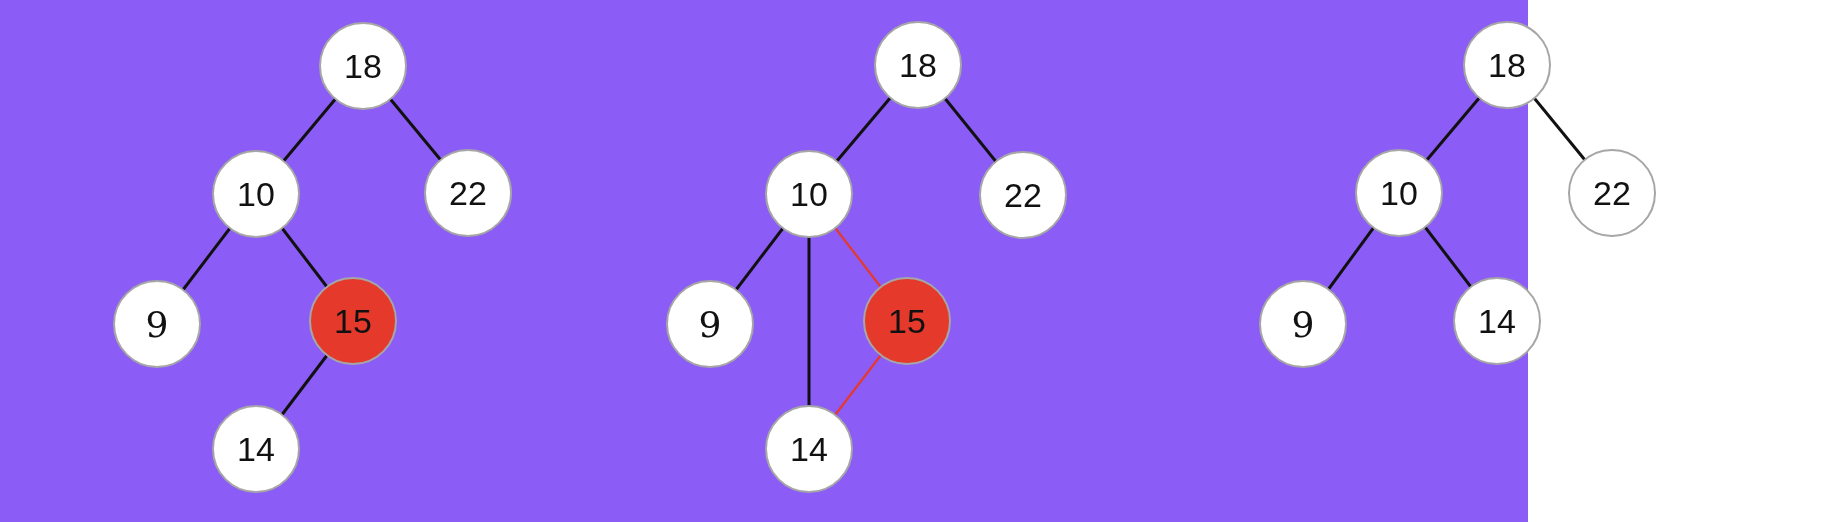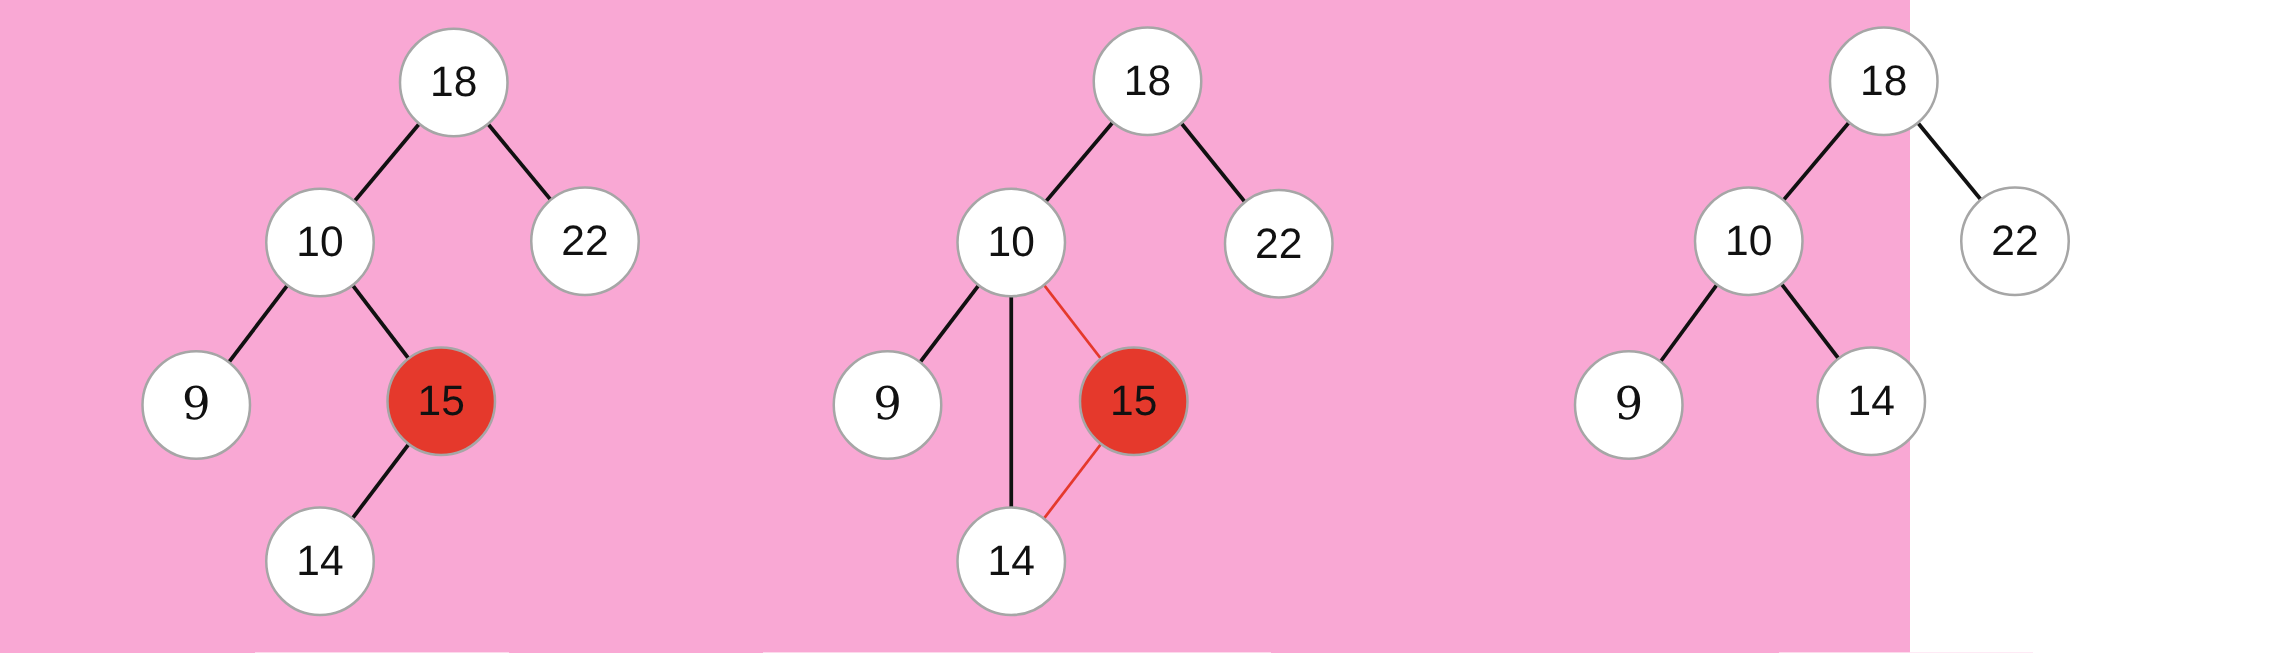--- a/index.html
+++ b/index.html
@@ -7,21 +7,21 @@
     padding: 0;
     background: #ffffff;
     width: 1836px;
     height: 522px;
     overflow: hidden;
   }
   .canvas {
     position: relative;
     width: 1528px;
     height: 522px;
-    background: #f9a8d4;
+    background: #8b5cf6;
   }
   svg { display: block; }
   .node-label {
     font-family: "Liberation Sans", sans-serif;
     font-size: 34px;
     fill: #111111;
   }
   .node-label.serif {
     font-family: "DejaVu Serif", serif;
     font-size: 36px;

